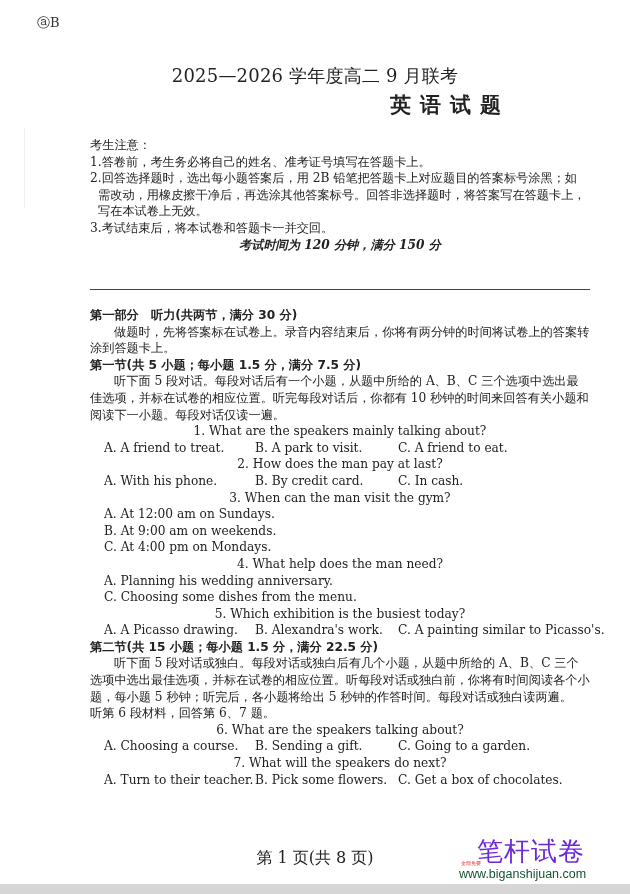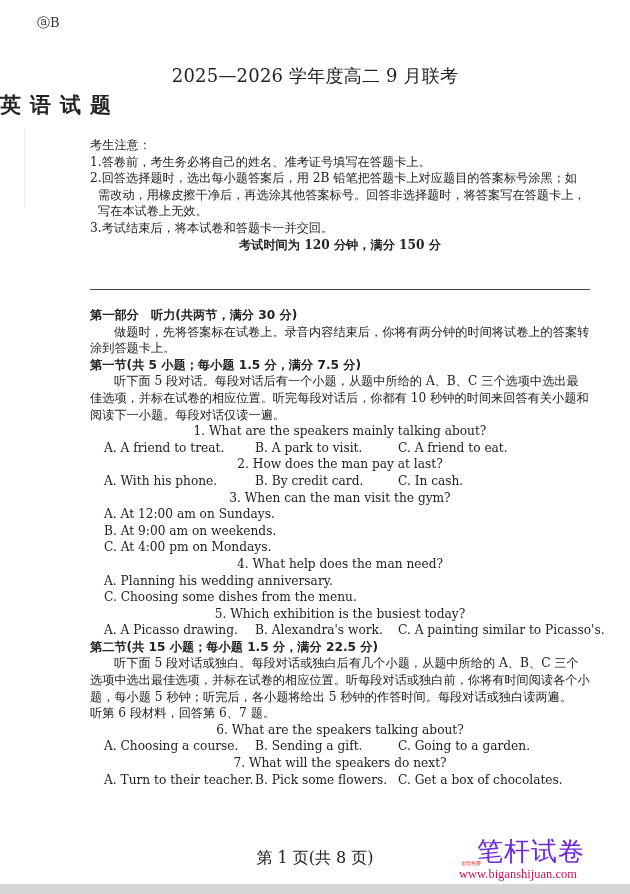--- a/index.html
+++ b/index.html
@@ -4,41 +4,41 @@
 <style>
   html, body { margin: 0; padding: 0; }
   body {
     width: 630px; height: 894px; background: #ffffff; position: relative; overflow: hidden;
     font-family: "DejaVu Serif", "Liberation Serif", serif; color: #222;
   }
   .page { position: absolute; left: 0; top: 0; width: 630px; height: 884px; background: #fff; }
   .bottom-bar { position: absolute; left: 0; top: 884px; width: 630px; height: 10px; background: #d6d6d6; }
   .corner-mark { position: absolute; left: 37px; top: 14px; font-size: 13px; color: #333; }
   .t1 { position: absolute; left: 0; width: 630px; top: 64px; text-align: center; font-size: 18px; letter-spacing: 0.2px; }
-  .t2 { position: absolute; left: 0; width: 510px; top: 91px; text-align: left; font-size: 21px; font-weight: bold; letter-spacing: 9px; font-family: "DejaVu Sans", sans-serif; }
+  .t2 { position: absolute; left: 0; width: 510px; top: 91px; text-align: right; font-size: 21px; font-weight: bold; letter-spacing: 9px; font-family: "DejaVu Sans", sans-serif; }
   .block { position: absolute; left: 90px; width: 500px; font-size: 12.2px; line-height: 16.6px; }
   .notice { top: 137px; }
   .notice .line { white-space: nowrap; }
   .indent1 { padding-left: 8px; }
-  .center { text-align: center; font-weight: bold; }
+  .center { text-align: center; font-weight: bold; font-style: italic; }
   .rule { position: absolute; left: 90px; top: 289px; width: 500px; height: 1px; background: #444; }
   .content { top: 307px; }
   .h { font-weight: bold; font-family: "DejaVu Sans", sans-serif; font-size: 12.2px; }
   .para { text-indent: 24px; }
   .q { white-space: nowrap; text-align: center; }
   .opts { display: flex; padding-left: 14px; white-space: nowrap; }
   .opt { flex: 0 0 auto; }
   .oA { width: 151px; }
   .oB { width: 143px; }
   .opt-single { padding-left: 14px; white-space: nowrap; }
   .footer { position: absolute; left: 0; width: 630px; top: 848px; text-align: center; font-size: 16px; }
   .wm { position: absolute; left: 455px; top: 836px; width: 175px; height: 48px; }
   .wm-title { position: absolute; left: 22px; top: -2px; font-family: "DejaVu Sans", sans-serif; font-size: 26px; color: #6d28d9; letter-spacing: 1px; }
   .wm-red { position: absolute; left: 6px; top: 24px; font-size: 5px; color: #d22; font-family: "DejaVu Sans", sans-serif; }
-  .wm-url { position: absolute; left: 4px; top: 31px; font-family: Liberation Serif, serif; font-size: 12.5px; color: #be185d; }
+  .wm-url { position: absolute; left: 4px; top: 31px; font-family: Liberation Sans, sans-serif; font-size: 12.5px; color: #14532d; }
   .faint-edge { position: absolute; left: 24px; top: 128px; width: 1px; height: 80px; background: #eee; }
 </style>
 </head>
 <body>
 
 <div class="page">
   <div class="faint-edge"></div>
   <div class="corner-mark">ⓐB</div>
   <div class="t1">2025—2026 学年度高二 9 月联考</div>
   <div class="t2">英语试题</div>

